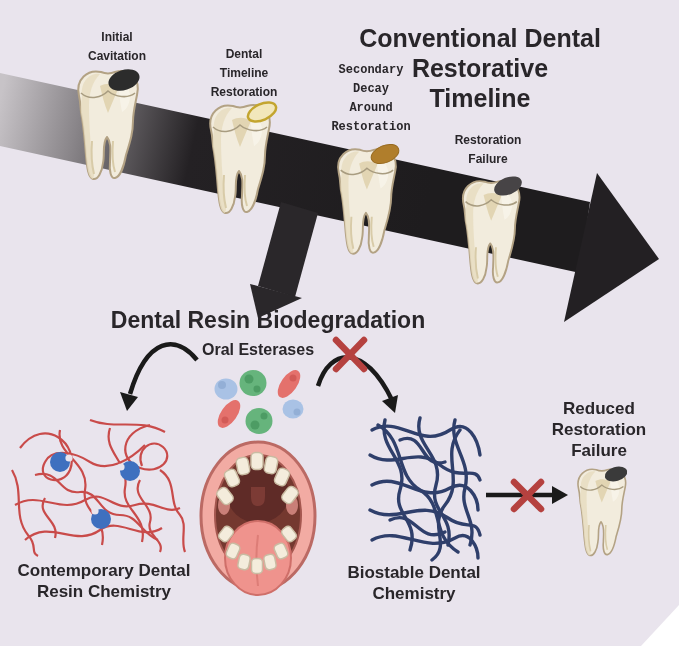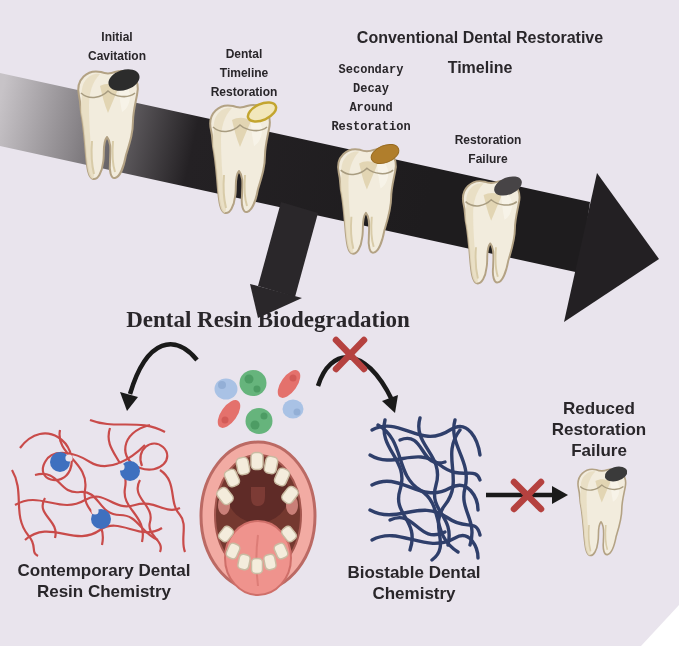--- a/index.html
+++ b/index.html
@@ -6,21 +6,21 @@
   #stage{
     position:relative;width:679px;height:646px;overflow:hidden;
     background:#e9e4ed;
     font-family:"Liberation Sans",sans-serif;
   }
   #art{position:absolute;left:0;top:0;}
   .label{
     position:absolute;text-align:center;font-weight:700;color:#29262a;
     white-space:pre-line;pointer-events:none;
   }
-  .lbl-title{font-size:16px;line-height:30px;}
+  .lbl-title{font-size:25px;line-height:30px;}
   .lbl-stage{font-size:12px;line-height:19px;}
   .lbl-h2{font-size:23px;line-height:26px;}
   .lbl-sub{font-size:16px;line-height:19px;}
   .lbl-net{font-size:17px;line-height:21px;}
 </style>
 </head>
 <body>
 
 <div id="stage">
 
@@ -198,21 +198,22 @@
 <div class="label lbl-stage" style="left:169px;top:45px;width:150px;">Dental
 Timeline
 Restoration</div>
 <div class="label lbl-stage" style="left:296px;top:61px;width:150px;font-family:Liberation Mono, monospace;">Secondary
 Decay
 Around
 Restoration</div>
 <div class="label lbl-stage" style="left:413px;top:131px;width:150px;">Restoration
 Failure</div>
 
-<div class="label lbl-h2" style="left:93px;top:307px;width:350px;font-family:Liberation Serif, serif;">Dental Resin Biodegradation</div>
+<div class="label lbl-h2" style="left:93px;top:307px;width:350px;">Dental Resin Biodegradation</div>
+<div class="label lbl-sub" style="left:183px;top:340px;width:150px;">Oral Esterases</div>
 
 <div class="label lbl-net" style="left:4px;top:560px;width:200px;">Contemporary Dental
 Resin Chemistry</div>
 <div class="label lbl-net" style="left:314px;top:562px;width:200px;">Biostable Dental
 Chemistry</div>
 <div class="label lbl-net" style="left:524px;top:398px;width:150px;">Reduced
 Restoration
 Failure</div>
 
 </div>

